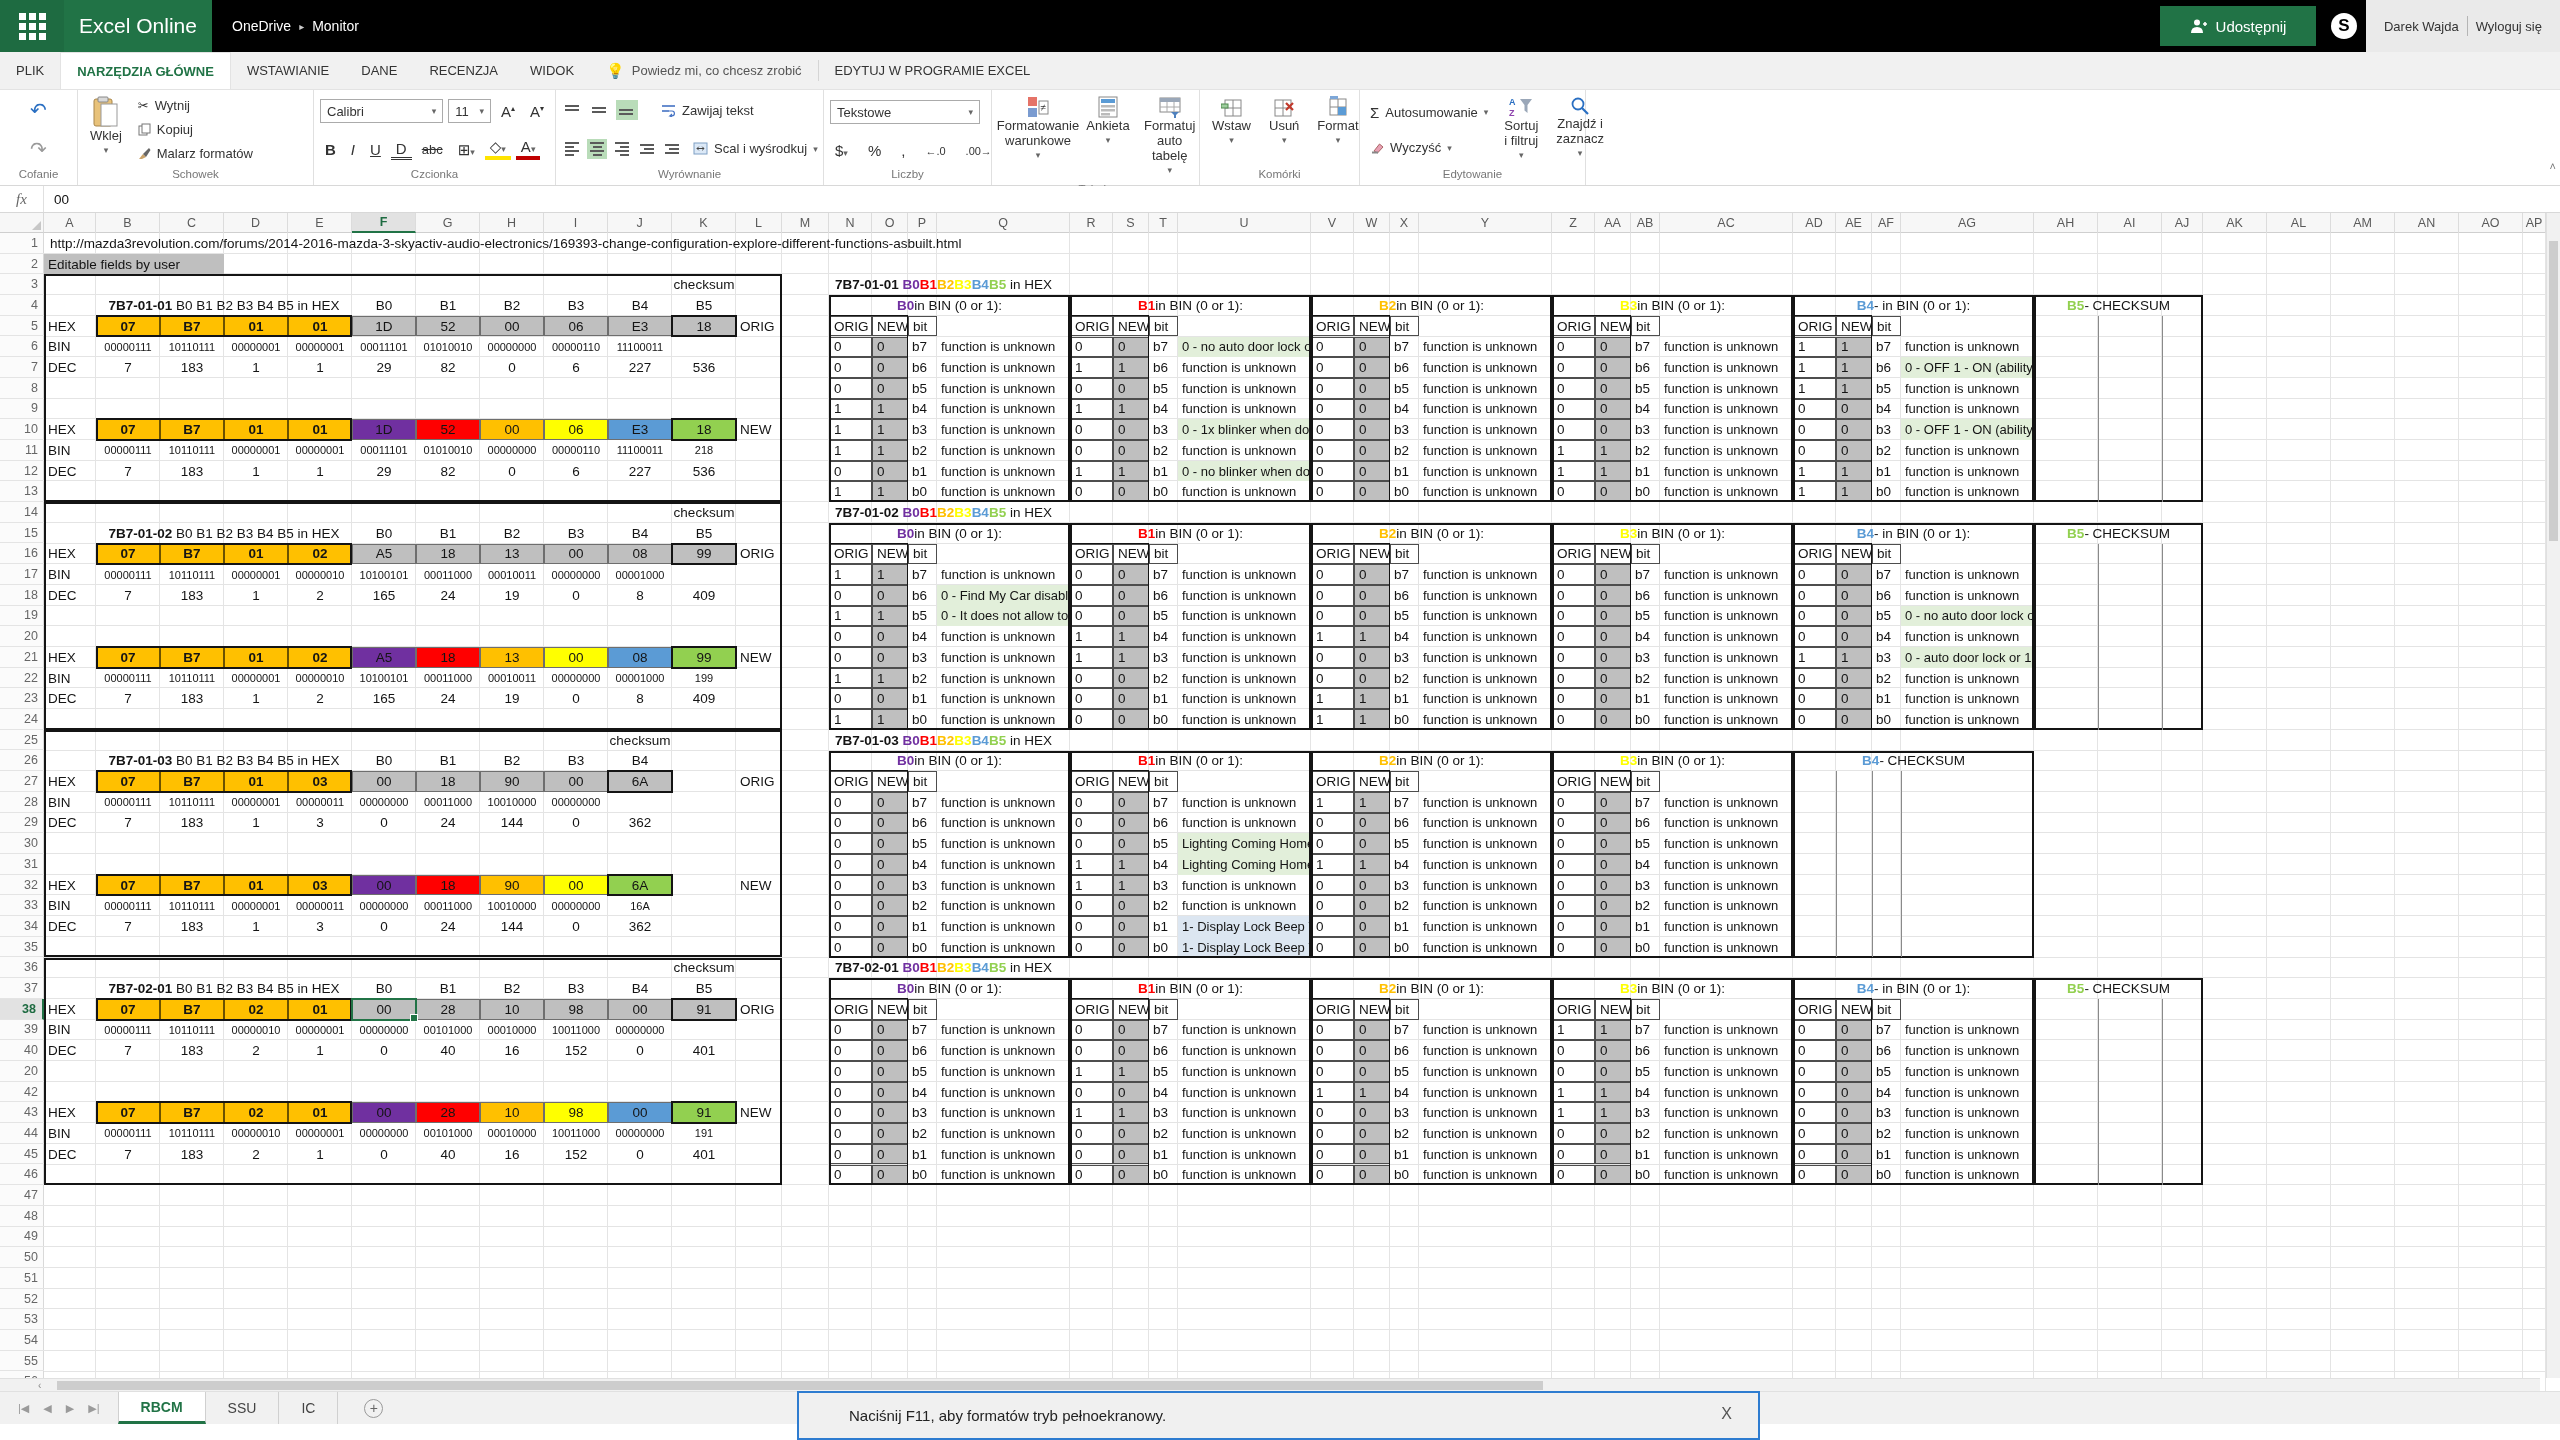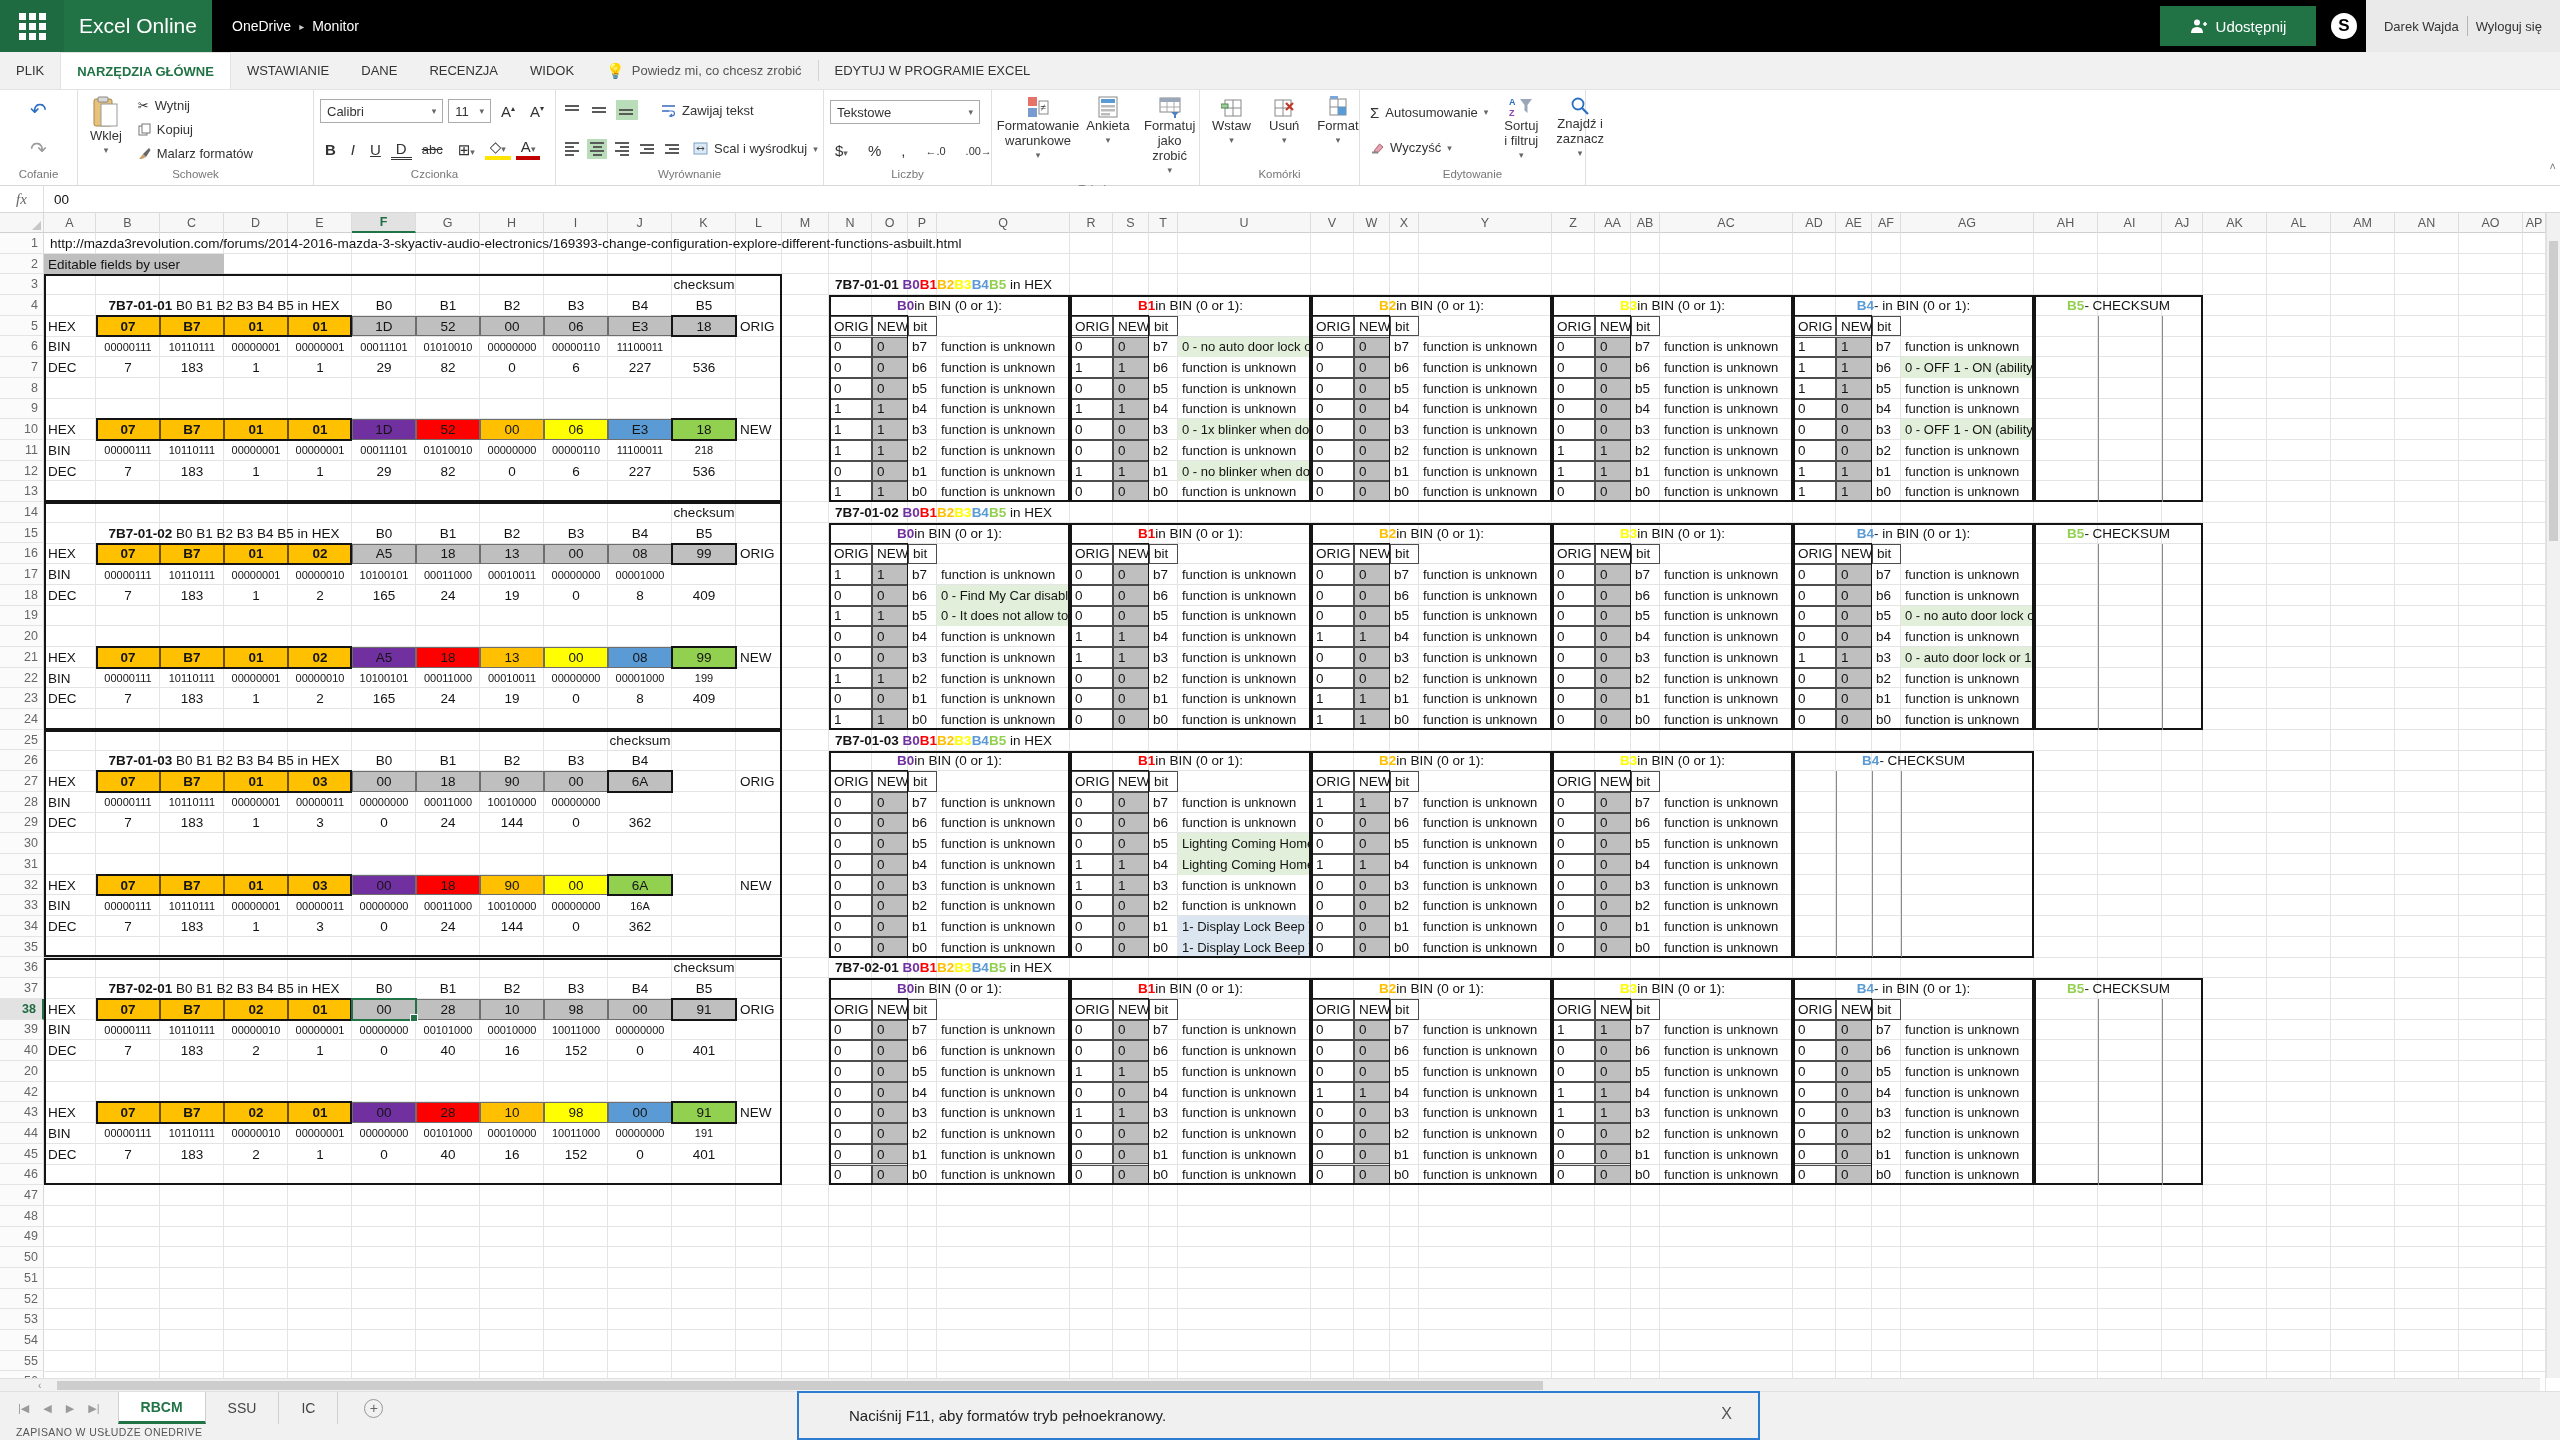--- a/index.html
+++ b/index.html
@@ -328,21 +328,21 @@
         </div>
         <div class="bigbtn" style="width:72px">
           <svg width="22" height="22">
               <rect x="1" y="2" width="20" height="14" fill="#fff" stroke="#888"></rect>
               <rect x="1" y="2" width="20" height="4" fill="#9aa7b8"></rect>
               <line x1="8" y1="6" x2="8" y2="16" stroke="#aaa"></line>
               <line x1="15" y1="6" x2="15" y2="16" stroke="#aaa"></line>
               <line x1="1" y1="11" x2="21" y2="11" stroke="#aaa"></line>
               <path d="M12 16 l8 0 l-3 3 l0 3 l-2 0 l0 -3 Z" fill="#4f81bd"></path>
             </svg>
-          <span>Formatuj jako zrobić</span><span class="caret">▾</span>
+          <span>Formatuj auto tabelę</span><span class="caret">▾</span>
         </div>
       </div>
       <div class="glabel">Tabele</div>
     </div>
 
     <div class="rgroup" style="width:160px">
       <div class="rbody" style="justify-content:space-around;">
         <div class="bigbtn">
           <svg width="22" height="22">
               <rect x="4" y="4" width="16" height="16" fill="#fff" stroke="#888"></rect>
@@ -1707,20 +1707,19 @@
       <span>▶</span>
       <span>▶|</span>
     </div>
     <div class="stab active">RBCM</div>
     <div class="stab">SSU</div>
     <div class="stab">IC</div>
     <div class="addsheet">
         <span>+</span>
       </div>
   </div>
-  <div class="statusbar">ZAPISANO W USŁUDZE ONEDRIVE</div>
 
   <div class="notif">
     <span>Naciśnij F11, aby formatów tryb pełnoekranowy.</span>
     <span class="x">X</span>
   </div>
 
 </div>
 
 </body></html>

